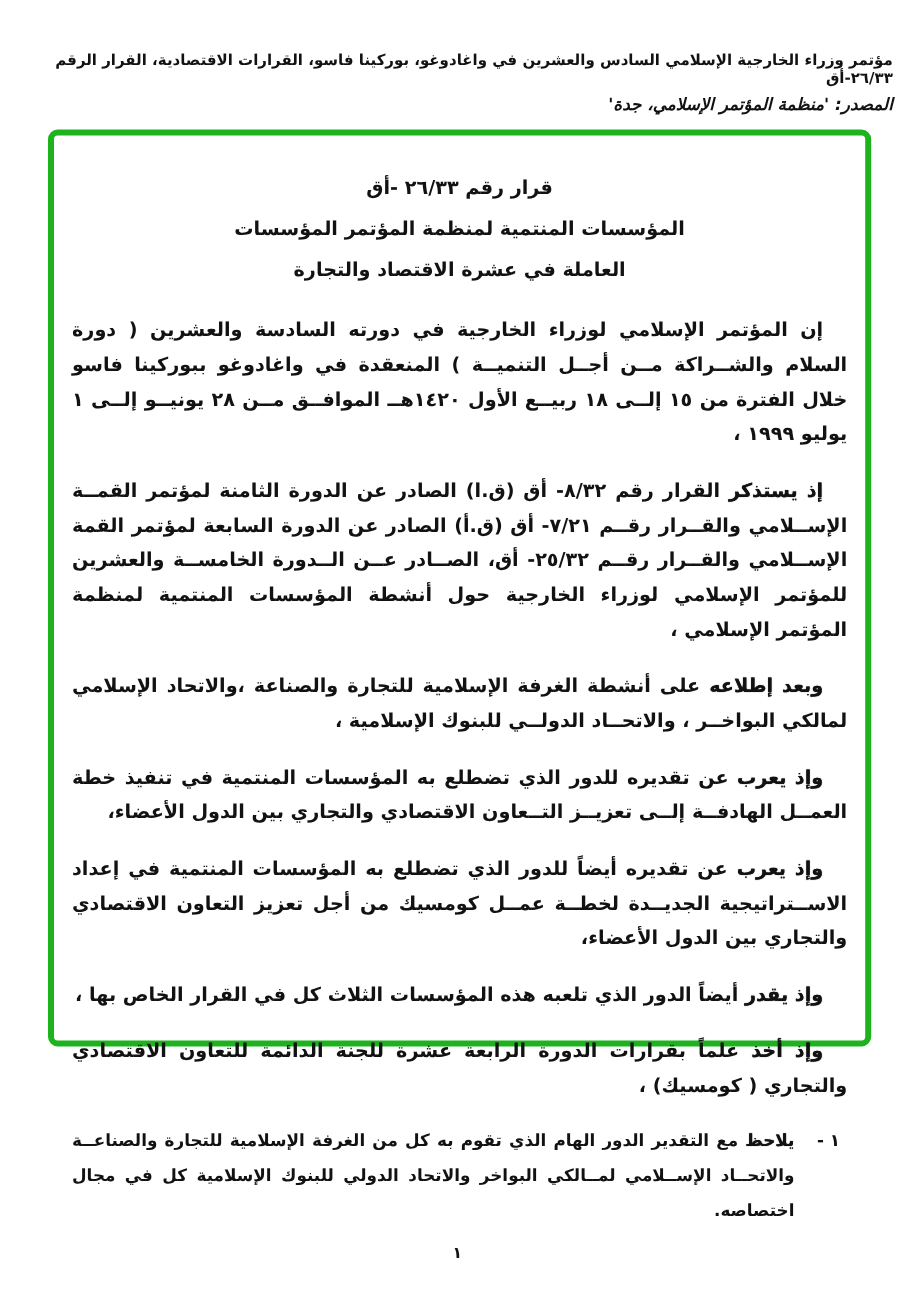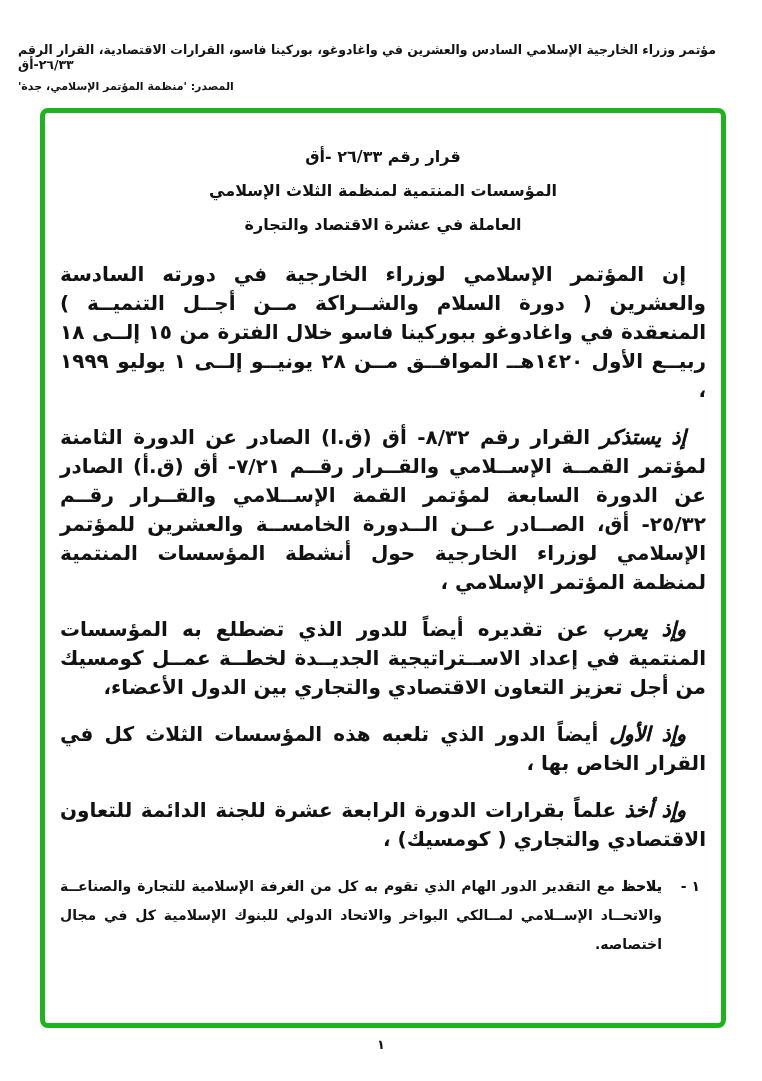--- a/index.html
+++ b/index.html
@@ -7,46 +7,46 @@
     width:762px; height:1081px;
     background:#ffffff;
     font-family:"DejaVu Sans", sans-serif;
     direction:rtl;
     color:#121212;
     position:relative;
     overflow:hidden;
   }
   .page-header {
     position:absolute; top:42px; left:18px; right:18px;
-    text-align:left; font-weight:bold;
+    text-align:right; font-weight:bold;
   }
   .header-line1 { font-size:12.5px; letter-spacing:0; }
-  .header-line2 { font-size:11px; margin-top:8px; }
+  .header-line2 { font-size:14px; margin-top:8px;font-style:italic; }
 
   .doc-frame {
     position:absolute; top:108px; left:40px;
-    width:686px; height:920px;
+    width:686px; height:764px;
     box-sizing:border-box;
     border:5px solid #1db31d;
     border-radius:8px;
     padding:26px 15px 0 15px;
   }
   .title-block { text-align:center; font-weight:bold; margin:8px 0 26px 0; }
   .title-line  { margin:0 0 15px 0; font-size:16px; }
   .title-line.small { font-size:15px; }
 
   .para {
     margin:0 0 18px 0;
-    font-size:20px;
+    font-size:16px;
     line-height:29px;
     text-align:justify;
     text-indent:20px;
     font-weight:bold;
   }
-  .para .lead { font-weight:bold; text-shadow:0 0 0.7px currentColor;font-style:italic; }
+  .para .lead { font-weight:bold; text-shadow:0 0 0.7px currentColor; }
 
   .list-item {
     display:flex;
     margin:4px 0 0 0;
     font-size:14px;
     line-height:29px;
     font-weight:bold;
   }
   .list-marker { flex:none; width:44px; padding-right:6px; box-sizing:border-box; }
   .list-text  { flex:1; text-align:justify; margin:0; }
@@ -61,28 +61,30 @@
 <body style="color: rgb(18, 18, 18);">
 
 <div class="page-header">
   <div class="header-line1">مؤتمر وزراء الخارجية الإسلامي السادس والعشرين في واغادوغو، بوركينا فاسو، القرارات الاقتصادية، القرار الرقم ٢٦/٣٣-أق</div>
   <div class="header-line2">المصدر:  'منظمة المؤتمر الإسلامي، جدة'</div>
 </div>
 
 <div class="doc-frame" style="border-color: rgb(29, 179, 29);">
   <div class="title-block">
     <div class="title-line">قرار رقم ٢٦/٣٣ -أق</div>
-    <div class="title-line">المؤسسات المنتمية لمنظمة الثلاث الإسلامي</div>
+    <div class="title-line">المؤسسات المنتمية لمنظمة المؤتمر المؤسسات</div>
     <div class="title-line">العاملة في عشرة الاقتصاد والتجارة</div>
   </div>
 
   <p class="para"><b class="lead"></b><span>إن المؤتمر الإسلامي لوزراء الخارجية في دورته السادسة والعشرين ( دورة السلام والشــراكة مــن أجــل التنميــة ) المنعقدة في واغادوغو ببوركينا فاسو خلال الفترة من ١٥ إلــى ١٨ ربيــع الأول ١٤٢٠هــ الموافــق مــن ٢٨ يونيــو إلــى ١ يوليو ١٩٩٩ ،</span></p>
   <p class="para"><b class="lead">إذ يستذكر</b><span> القرار رقم ٨/٣٢- أق (ق.ا) الصادر عن الدورة الثامنة لمؤتمر القمــة الإســلامي والقــرار رقــم ٧/٢١- أق (ق.أ) الصادر عن الدورة السابعة لمؤتمر القمة الإســلامي والقــرار رقــم ٢٥/٣٢- أق، الصــادر عــن الــدورة الخامســة والعشرين للمؤتمر الإسلامي لوزراء الخارجية حول أنشطة المؤسسات المنتمية لمنظمة المؤتمر الإسلامي ،</span></p>
+  <p class="para"><b class="lead">وبعد إطلاعه</b><span> على أنشطة الغرفة الإسلامية للتجارة والصناعة ،والاتحاد الإسلامي لمالكي البواخــر ، والاتحــاد الدولــي للبنوك الإسلامية ،</span></p>
+  <p class="para"><b class="lead">وإذ يعرب</b><span> عن تقديره للدور الذي تضطلع به المؤسسات المنتمية في تنفيذ خطة العمــل الهادفــة إلــى تعزيــز التــعاون الاقتصادي والتجاري بين الدول الأعضاء،</span></p>
   <p class="para"><b class="lead">وإذ يعرب</b><span> عن تقديره أيضاً للدور الذي تضطلع به المؤسسات المنتمية في إعداد الاســتراتيجية الجديــدة لخطــة عمــل كومسيك من أجل تعزيز التعاون الاقتصادي والتجاري بين الدول الأعضاء،</span></p>
-  <p class="para"><b class="lead">وإذ الأول</b><span> أيضاً الدور الذي تلعبه هذه المؤسسات الثلاث كل في القرار الخاص بها ،</span></p>
+  <p class="para"><b class="lead">وإذ يقدر</b><span> أيضاً الدور الذي تلعبه هذه المؤسسات الثلاث كل في القرار الخاص بها ،</span></p>
   <p class="para"><b class="lead">وإذ أخذ</b><span> علماً بقرارات الدورة الرابعة عشرة للجنة الدائمة للتعاون الاقتصادي والتجاري ( كومسيك) ،</span></p>
 
   <div class="list-item">
     <span class="list-marker">١ -</span>
     <p class="list-text"><b class="lead">يلاحظ</b><span> مع التقدير الدور الهام الذي تقوم به كل من الغرفة الإسلامية للتجارة والصناعــة والاتحــاد الإســلامي لمــالكي البواخر والاتحاد الدولي للبنوك الإسلامية كل في مجال اختصاصه.</span></p>
   </div>
 </div>
 
 <div class="page-number">١</div>
 

